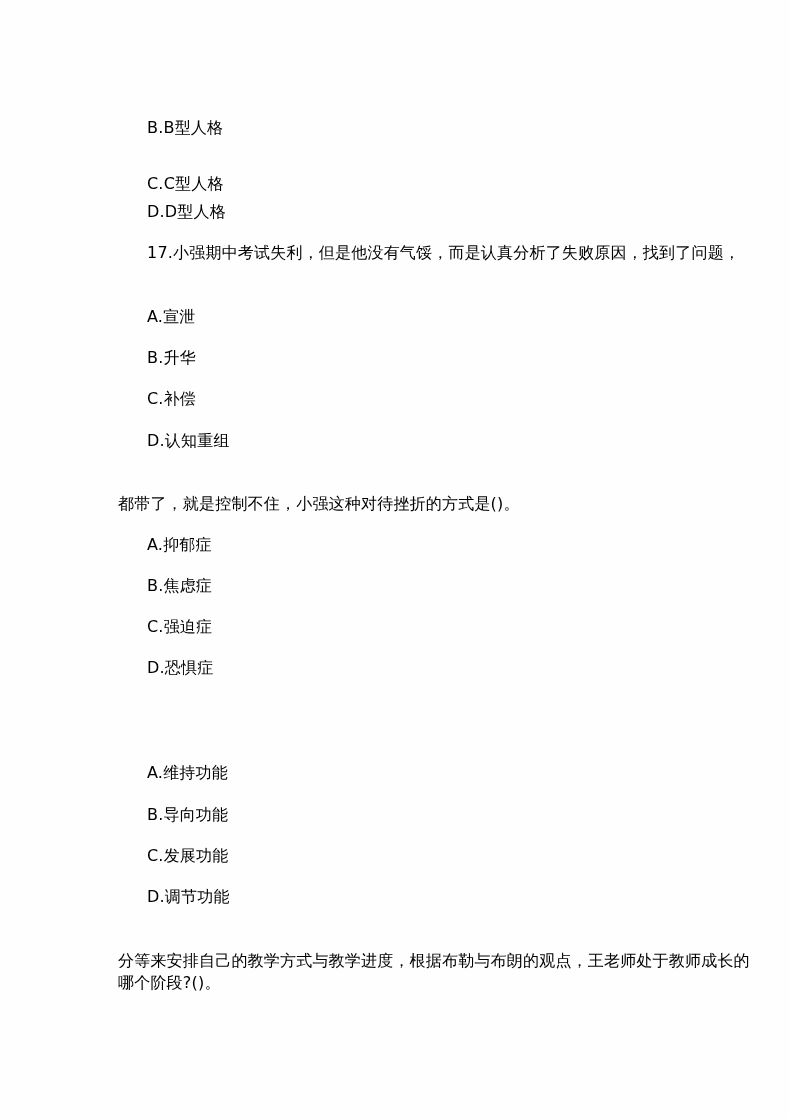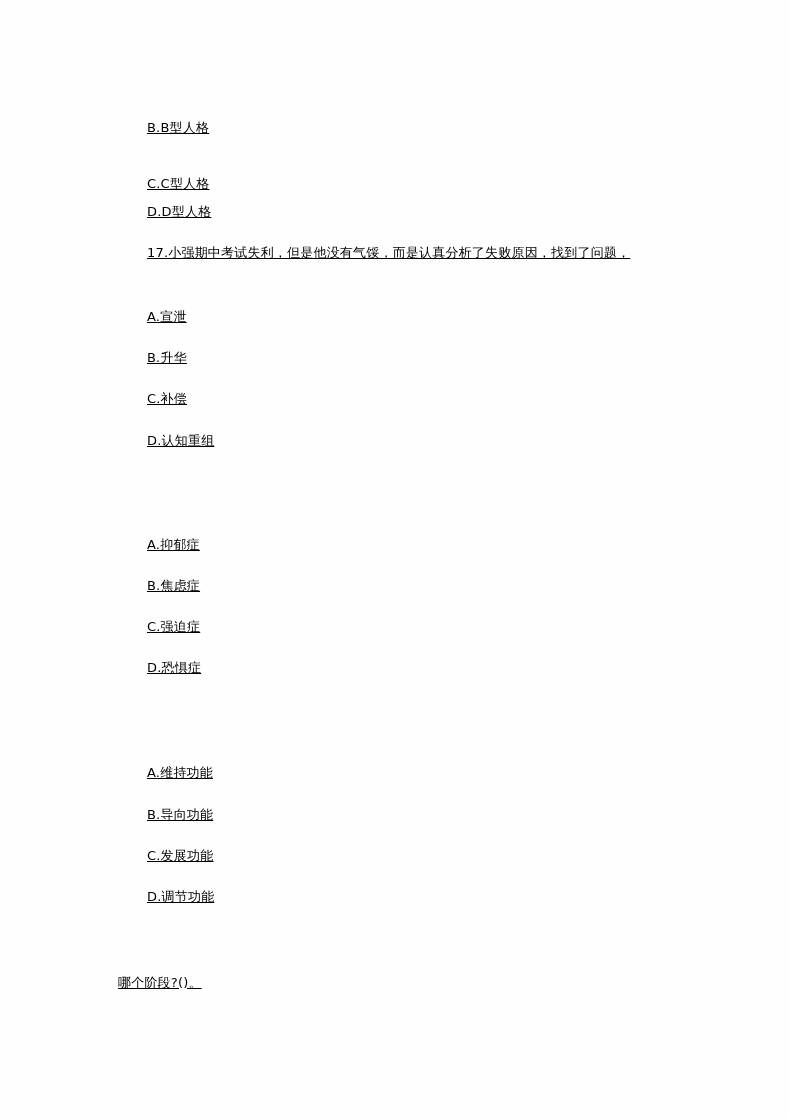--- a/index.html
+++ b/index.html
@@ -1,43 +1,45 @@
 <!DOCTYPE html>
 <html><head>
   <meta charset="utf-8">
   <style>
     html, body { margin: 0; padding: 0; background: #ffffff; }
     body { width: 790px; height: 1119px; position: relative; overflow: hidden;
            font-family: "DejaVu Sans", "Liberation Sans", sans-serif; color: #000000; }
     .page { position: absolute; left: 0; top: 0; width: 790px; height: 1119px; background: #fefefe; }
-    .line { position: absolute; font-size: 13px; line-height: 16px; white-space: nowrap; letter-spacing: 0.2px; text-decoration: underline; }
+    .line { position: absolute; font-size: 16px; line-height: 16px; white-space: nowrap; letter-spacing: 0.2px; }
     .opt { left: 147px; }
     .q1 { left: 147px; }
     .qc { left: 118px; }
   </style>
 </head>
 <body>
 
 <div class="page">
 
   <div class="line opt" style="top:120px">B.B型人格</div>
   <div class="line opt" style="top:176px">C.C型人格</div>
   <div class="line opt" style="top:204px">D.D型人格</div>
 
   <div class="line q1" style="top:245px">17.小强期中考试失利，但是他没有气馁，而是认真分析了失败原因，找到了问题，</div>
   <div class="line opt" style="top:309px">A.宣泄</div>
   <div class="line opt" style="top:350px">B.升华</div>
   <div class="line opt" style="top:391px">C.补偿</div>
   <div class="line opt" style="top:433px">D.认知重组</div>
 
+  <div class="line qc" style="top:496px">都带了，就是控制不住，小强这种对待挫折的方式是()。</div>
   <div class="line opt" style="top:537px">A.抑郁症</div>
   <div class="line opt" style="top:578px">B.焦虑症</div>
   <div class="line opt" style="top:619px">C.强迫症</div>
   <div class="line opt" style="top:660px">D.恐惧症</div>
 
   <div class="line opt" style="top:765px">A.维持功能</div>
   <div class="line opt" style="top:807px">B.导向功能</div>
   <div class="line opt" style="top:848px">C.发展功能</div>
   <div class="line opt" style="top:889px">D.调节功能</div>
 
+  <div class="line qc" style="top:953px">分等来安排自己的教学方式与教学进度，根据布勒与布朗的观点，王老师处于教师成长的</div>
   <div class="line qc" style="top:975px">哪个阶段?()。</div>
 
 </div>
 
 </body></html>

